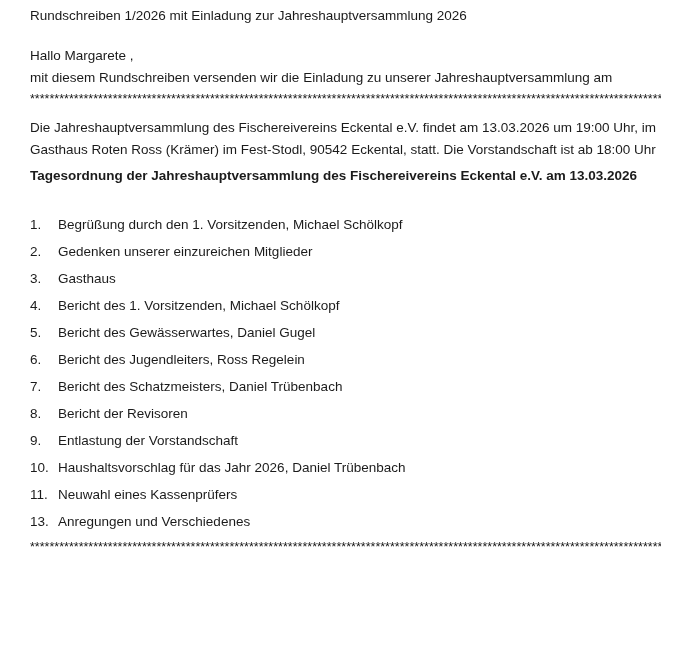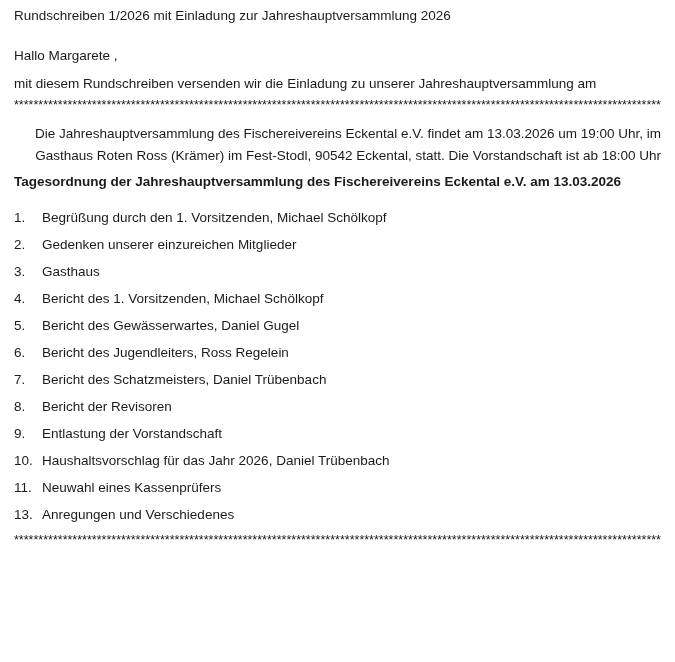--- a/index.html
+++ b/index.html
@@ -5,44 +5,44 @@
   * { box-sizing: border-box; }
   html, body { margin: 0; padding: 0; }
   body {
     width: 675px;
     height: 662px;
     background: #ffffff;
     overflow: hidden;
     font-family: "Liberation Sans", sans-serif;
   }
   .doc {
-    padding: 5px 14px 0 14px;
+    padding: 5px 14px 0 30px;
     font-size: 13.5px;
     color: #1b1b1b;
     overflow: hidden;
   }
   .line {
     line-height: 22px;
     white-space: nowrap;
     overflow: hidden;
   }
   .title { margin-bottom: 18px; }
-  .greeting { margin-bottom: 6px; }
+  .greeting { }
   .sep {
     line-height: 20px;
     height: 20px;
     white-space: nowrap;
     overflow: hidden;
     font-size: 12.5px;
     color: #161616;
   }
-  .details { margin-top: 8px; text-align: right; }
+  .details { margin-top: 8px; }
   .agenda-heading {
     margin-top: 4px;
-    margin-bottom: 14px;
+    margin-bottom: 27px;
     font-weight: bold;
     line-height: 22px;
     white-space: nowrap;
     overflow: hidden;
   }
   .agenda-item {
     display: flex;
     line-height: 22px;
     margin-bottom: 5px;
   }

